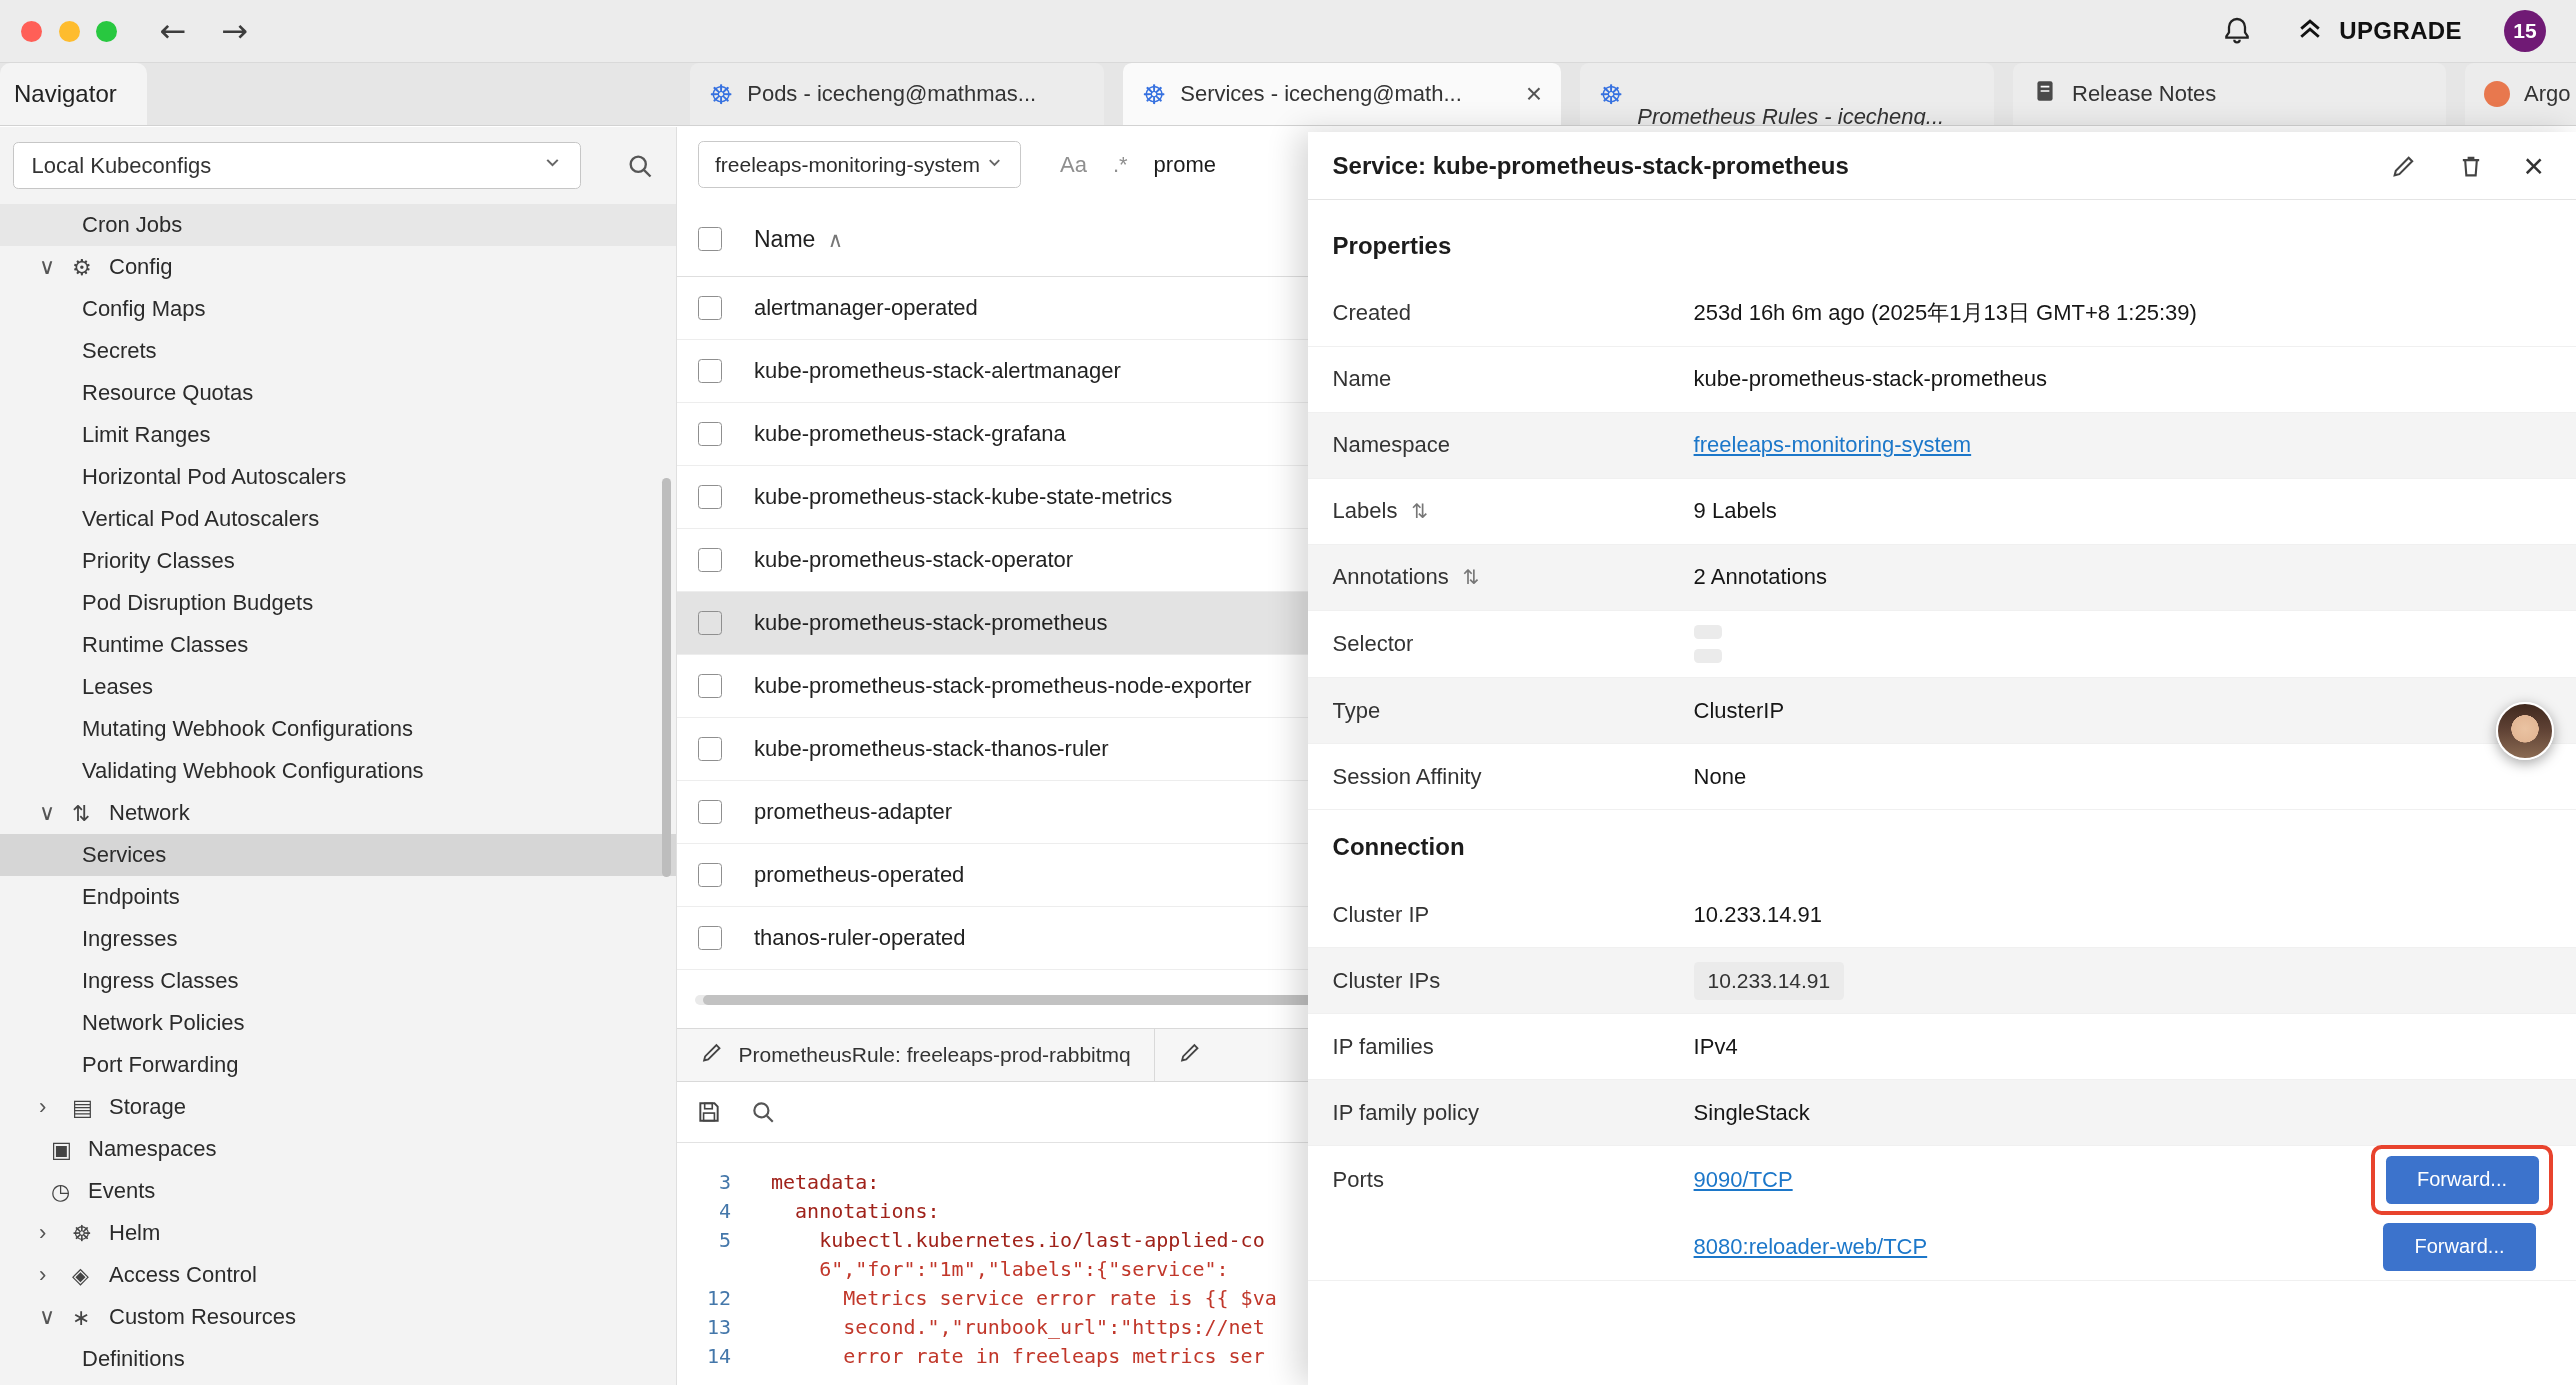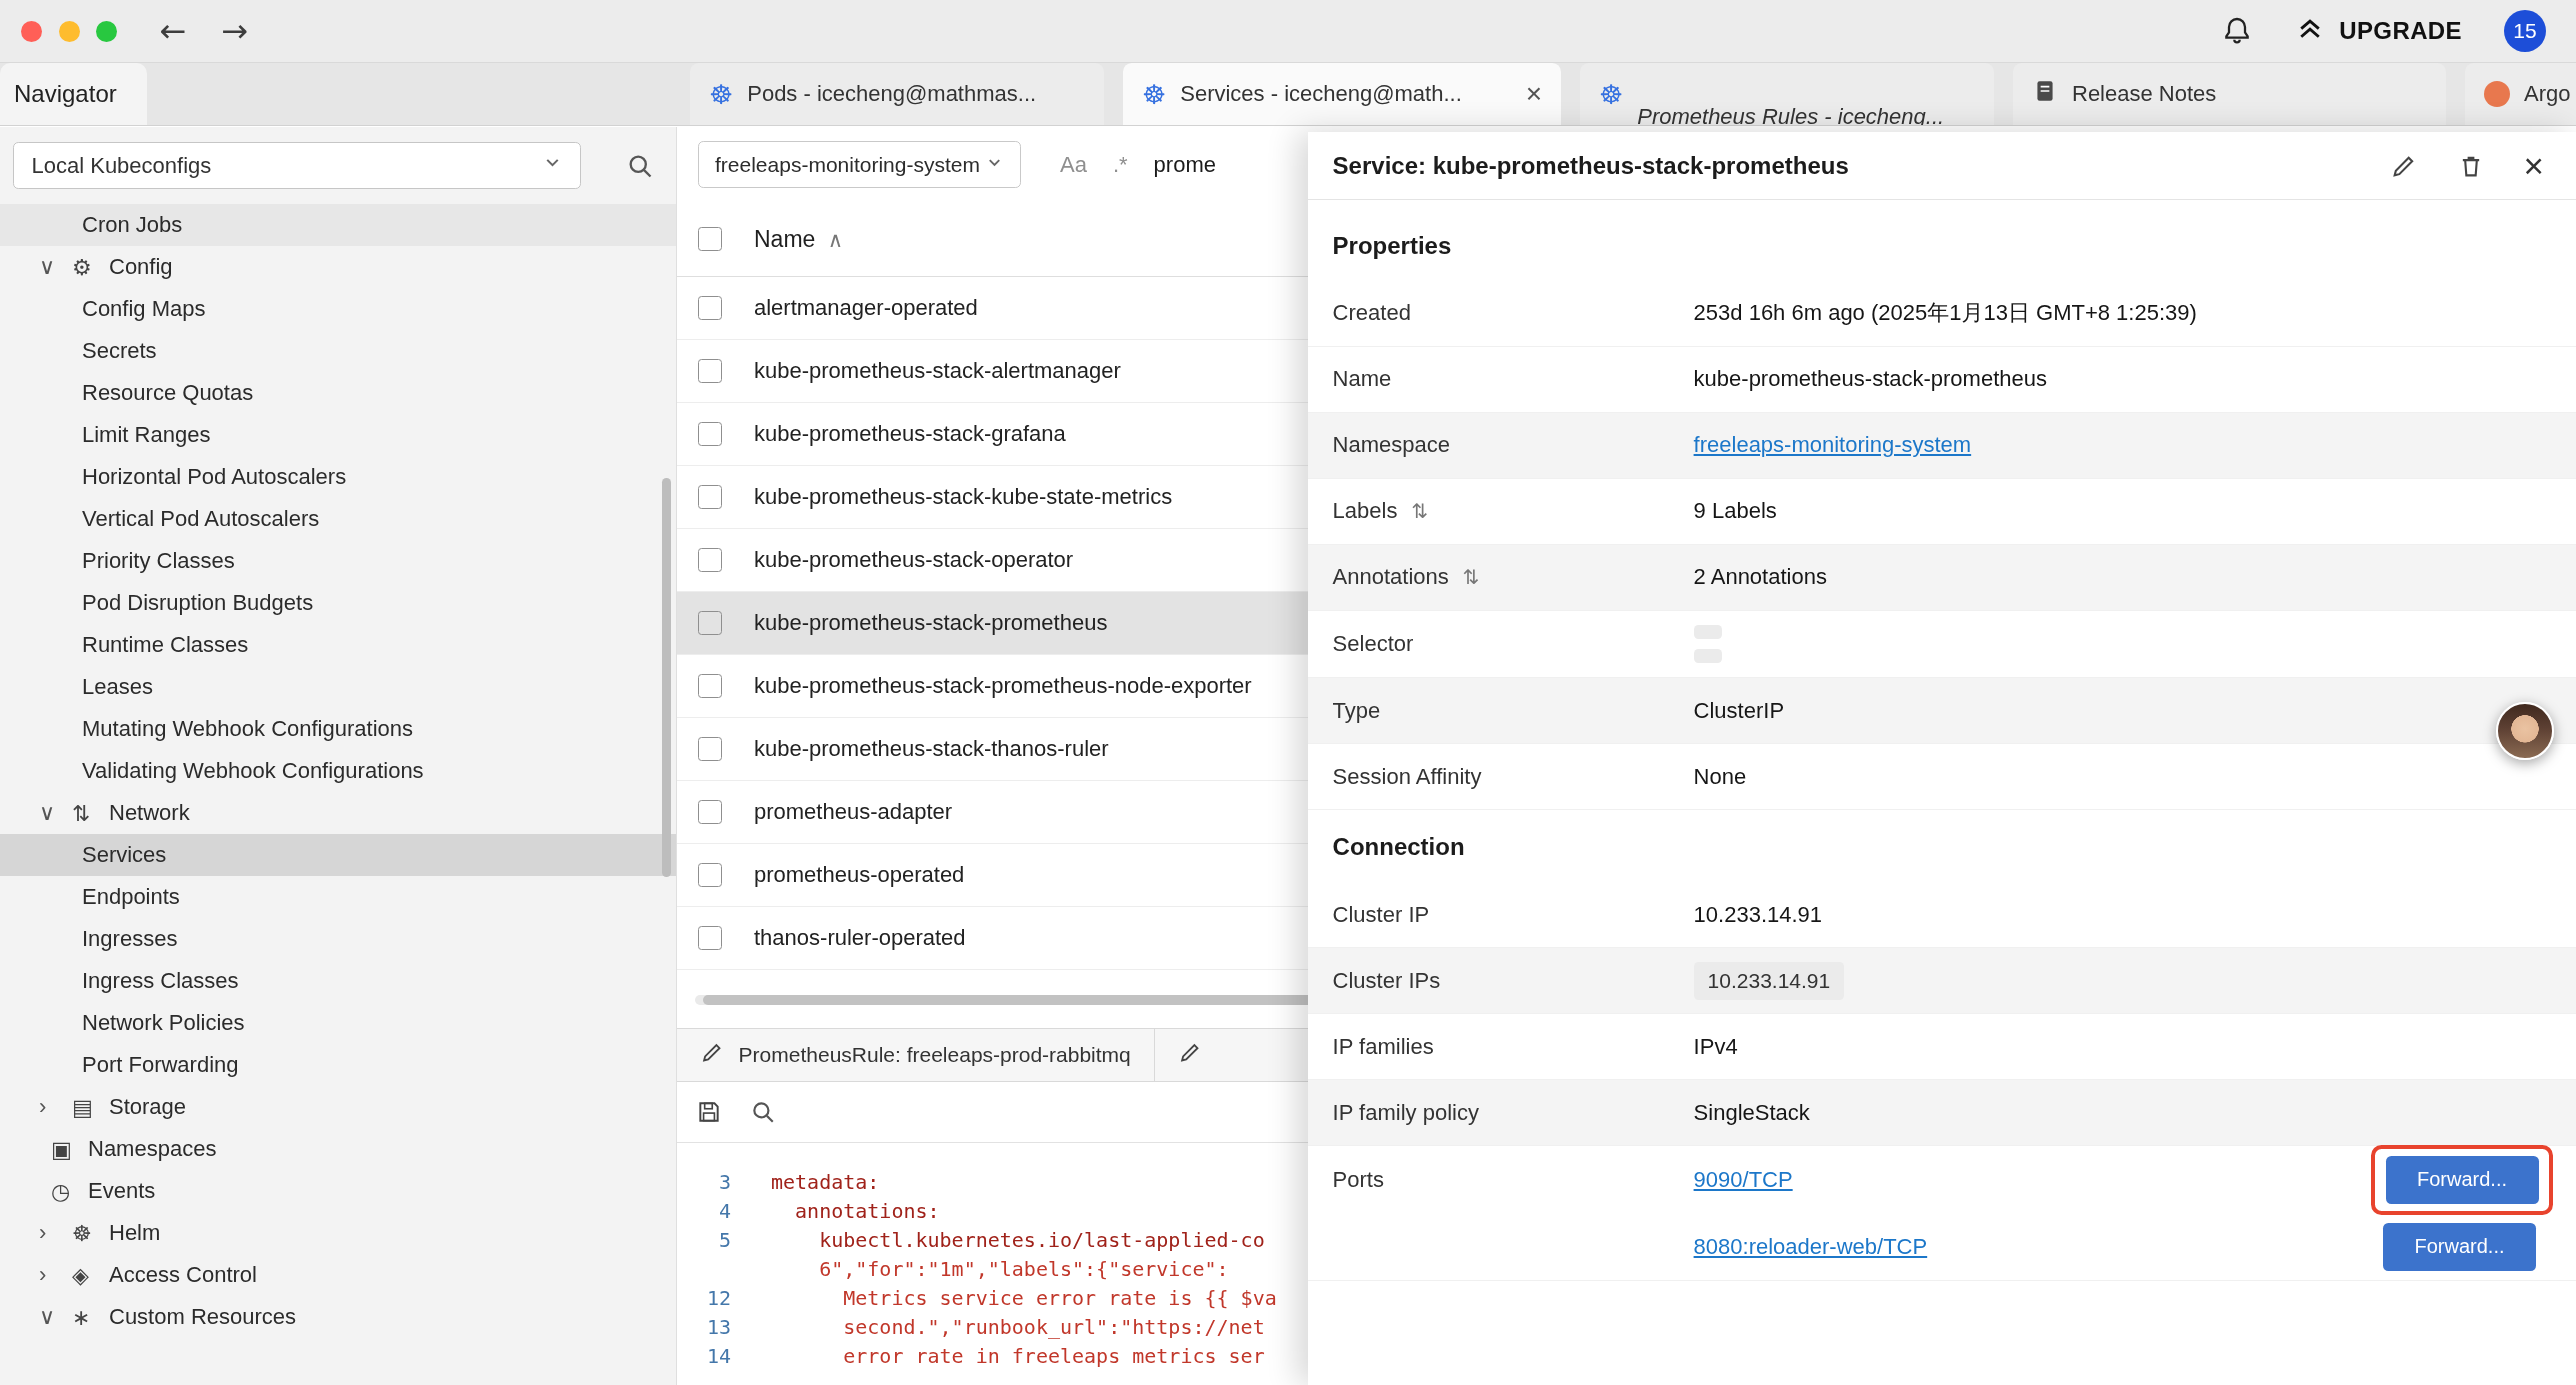--- a/index.html
+++ b/index.html
@@ -14,22 +14,22 @@
   .titlebar { height:63px; background:#ececec; border-bottom:0.9px solid #d9d9d9;
     display:flex; align-items:center; }
   .traffic { display:flex; gap:16.7px; margin-left:21px; }
   .light { width:21px; height:21px; border-radius:50%; }
   .light.red{background:#ff5f57}.light.yellow{background:#febc2e}.light.green{background:#28c840}
   .navarrows { display:flex; gap:35px; margin-left:42px; font-size:32px; color:#3d3d3d;
     font-family:"DejaVu Sans",sans-serif; }
   .titlebar-right { margin-left:auto; display:flex; align-items:center; gap:42px; margin-right:30px; }
   .upgrade { display:flex; align-items:center; gap:14px; font-size:24px; font-weight:bold;
     letter-spacing:0.4px; color:#111; cursor:default; }
-  .notif-badge { width:42px; height:42px; border-radius:50%; background:#1d4ed8; color:#fff;
-    font-size:21px; font-weight:normal; display:flex; align-items:center; justify-content:center; }
+  .notif-badge { width:42px; height:42px; border-radius:50%; background:#701a75; color:#fff;
+    font-size:21px; font-weight:bold; display:flex; align-items:center; justify-content:center; }
 
   
   .tabstrip { height:63px; background:#e6e6e6; border-bottom:0.9px solid #d2d2d2; position:relative; }
   .navigator-tab { position:absolute; left:0; top:0; bottom:0; width:147px; background:#f4f4f4;
     border-radius:10.5px 10.5px 0 0; display:flex; align-items:center; padding-left:14px;
     font-size:24px; color:#222; }
   .tabs { position:absolute; left:690px; top:0; bottom:0; display:flex; gap:19px; }
   .tab { display:flex; align-items:center; gap:14px; padding:0 19px; background:#ececec;
     font-size:22px; color:#333; border-radius:8.8px 8.8px 0 0; overflow:hidden; white-space:nowrap; }
   .tab.active { background:#fafafa; }
@@ -334,20 +334,24 @@
         <div class="tree-item group">
         <span class="tree-chevron">›</span>
         <span class="tree-icon">◈</span>
         <span class="tree-label">Access Control</span>
       </div>
         <div class="tree-item group">
         <span class="tree-chevron">∨</span>
         <span class="tree-icon">∗</span>
         <span class="tree-label">Custom Resources</span>
       </div>
+        <div class="tree-item child">
+
+        <span class="tree-label">Definitions</span>
+      </div>
       </div>
     <div class="side-scroll"></div>
   </div>
 
   <div class="mainlist">
     <div class="filterbar">
       <div class="ns-select">
         <span>freeleaps-monitoring-system</span>
         <span>
           <svg viewBox="0 0 16 16" width="19" height="19">

